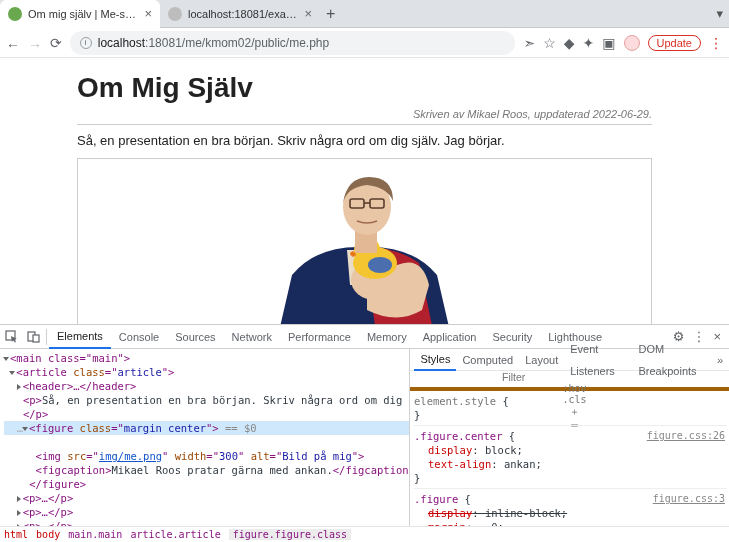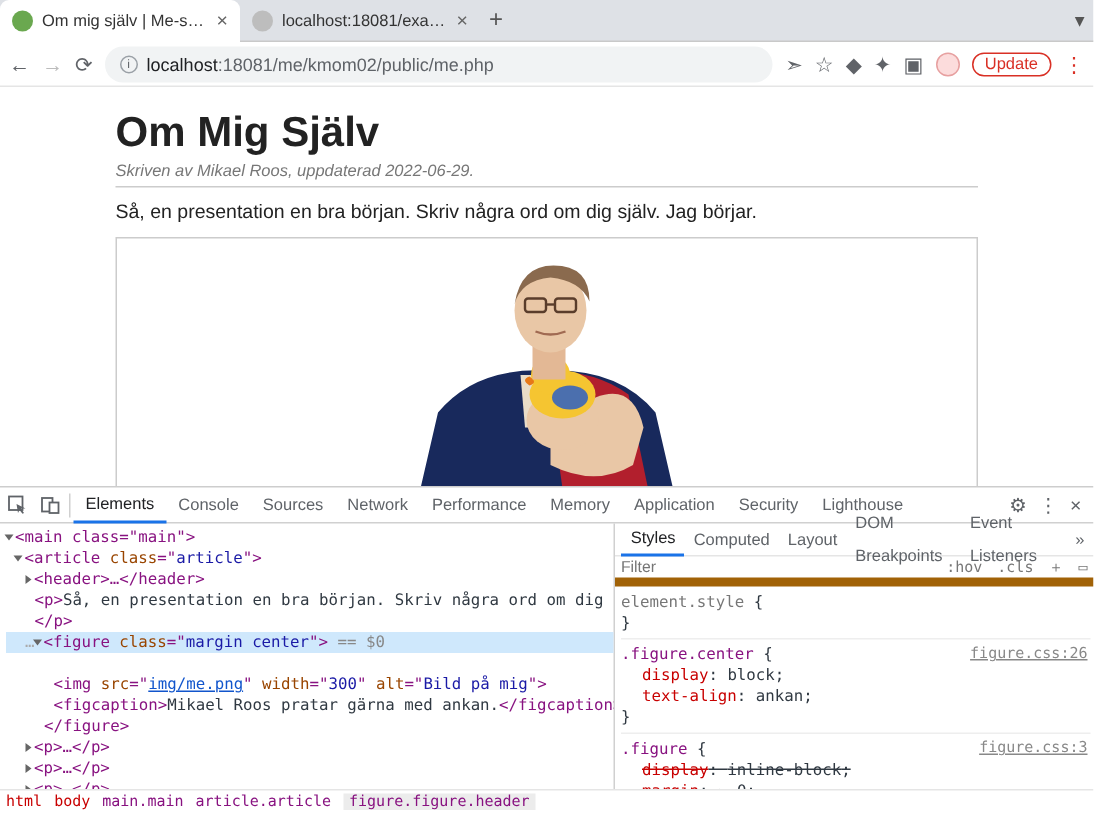--- a/index.html
+++ b/index.html
@@ -17,39 +17,39 @@
 .toolbar .nav-icon { color: #606368; font-size: 14px; }
 .addr { flex: 1; display: flex; align-items: center; gap: 6px; background: #f1f3f4; border-radius: 14px; height: 24px; padding: 0 10px; font-size: 12px; color: #5f6368; }
 .addr .urlhost { color: #202124; }
 .addr .urlpath { color: #5f6368; }
 .update-pill { border: 1px solid #d93025; color: #d93025; border-radius: 12px; padding: 1px 8px; font-size: 11px; }
 .avatar { width: 16px; height: 16px; border-radius: 50%; background: #fcdcdc; border: 1px solid #e7a0a0; }
 .kebab { color: #d93025; font-size: 14px; }
 .page { flex: 1; overflow: hidden; background: #fff; }
 .pageinner { max-width: 615px; margin: 0 auto; padding: 10px 20px 0 20px; }
 h1.page-title { font-size: 28px; font-weight: 700; margin: 4px 0 4px; color: #222; }
-.byline-wrap { border-bottom: 1px solid #ccc; padding-bottom: 4px; margin-bottom: 8px; }
+.byline-wrap { border-bottom: 1px solid #ccc; padding-bottom: 4px; margin-bottom: 8px; text-align: right; }
 .byline { font-size: 11px; font-style: italic; color: #777; }
 .intro { font-size: 13px; color: #222; margin-bottom: 10px; }
 .figure-box { border: 1px solid #ccc; text-align: center; padding: 6px 0 0 0; height: 180px; overflow: hidden; }
 .person-svg { width: 235px; height: 175px; }
 .devtools { border-top: 1px solid #cdcdcd; height: 218px; display: flex; flex-direction: column; background: #fff; }
 .dt-tabbar { display: flex; align-items: center; height: 24px; border-bottom: 1px solid #d0d0d0; font-size: 11px; color: #5f6368; }
 .dt-tabbar .dt-icon { display:inline-flex; width:22px; justify-content:center; color:#5f6368; }
 .dt-tab { padding: 0 8px; line-height: 24px; }
 .dt-tab.active { color: #202124; border-bottom: 2px solid #1a73e8; line-height: 22px; }
 .dt-right-icons { margin-left: auto; display: flex; align-items: center; gap: 8px; padding-right: 8px; color: #5f6368; font-size: 13px; }
 .dt-body { flex: 1; display: flex; min-height: 0; }
 .elements-pane { flex: 1 1 55%; overflow: auto; font-family: Menlo, Consolas, monospace; font-size: 10.5px; line-height: 14px; color: #303942; padding: 2px 0 0 4px; white-space: pre; }
 .styles-pane { flex: 0 0 320px; border-left: 1px solid #d0d0d0; display: flex; flex-direction: column; font-size: 10.5px; font-family: Menlo, Consolas, monospace; }
 .styles-tabs { display: flex; align-items: center; height: 22px; border-bottom: 1px solid #e5e5e5; font-family: -apple-system, Arial, sans-serif; font-size: 11px; color: #5f6368; }
 .styles-tabs .st-tab { padding: 0 6px; line-height: 22px; }
 .styles-tabs .st-tab.active { color: #202124; border-bottom: 2px solid #1a73e8; line-height: 20px; }
 .styles-tabs .more { margin-left: 2px; }
-.styles-filter-row { display: flex; align-items: center; height: 20px; border-bottom: 6px solid #a16207; padding: 0 4px; color: #777; }
+.styles-filter-row { display: flex; align-items: center; height: 20px; border-bottom: 4px solid #a16207; padding: 0 4px; color: #777; flex-direction: column; }
 .styles-filter-row input { border: none; outline: none; font-size: 10.5px; color: #555; flex: 1; background: transparent; }
 .styles-filter-row .ctl { font-size: 10px; color: #777; margin-left: 10px; }
 .styles-rules { flex: 1; overflow: auto; padding: 2px 2px 0 4px; line-height: 14px; color: #303942; }
 .rule { border-bottom: 1px solid #eee; padding: 1px 2px 3px 0; position: relative; margin-bottom: 2px; }
 .rule .selector { color: #881280; }
 .rule .prop { color: #c80000; margin-left: 14px; }
 .rule .val { color: #303942; }
 .rule .link { position: absolute; right: 2px; top: 1px; color: #888; text-decoration: underline; font-size: 10px; }
 .triangle { display:inline-block; width:0; height:0; border-left:4px solid #666; border-top:3px solid transparent; border-bottom:3px solid transparent; vertical-align:middle; margin-right:2px; }
 .triangle.open { transform: rotate(90deg); }
@@ -194,22 +194,22 @@
   
  
 </div>
 
       <div class="styles-pane">
         <div class="styles-tabs">
           <span style="width:6px"></span>
           <span class="st-tab active">Styles</span>
           <span class="st-tab">Computed</span>
           <span class="st-tab">Layout</span>
+          <span class="st-tab">Event Listeners</span>
           <span class="st-tab">DOM Breakpoints</span>
-          <span class="st-tab">Event Listeners</span>
           <span class="st-tab more">»</span>
         </div>
         <div class="styles-filter-row">
           <input placeholder="Filter" style="">
           <span class="ctl">:hov</span>
           <span class="ctl">.cls</span>
           <span class="ctl">＋</span>
           <span class="ctl">▭</span>
         </div>
         <div class="styles-rules">
@@ -233,16 +233,16 @@
 
         </div>
       </div>
     </div>
 
     <div class="breadcrumb-bar">
       <span class="bc-l1">html</span>
       <span class="bc-l1">body</span>
       <span class="bc-l2">main.main</span>
       <span class="bc-l2">article.article</span>
-      <span style="background:#ececec;padding:0 4px" class="bc-l2">figure.figure.header</span>
+      <span style="background:#ececec;padding:0 4px" class="bc-l2">figure.figure.class</span>
     </div>
   </div>
 </div>
 
 </body></html>

